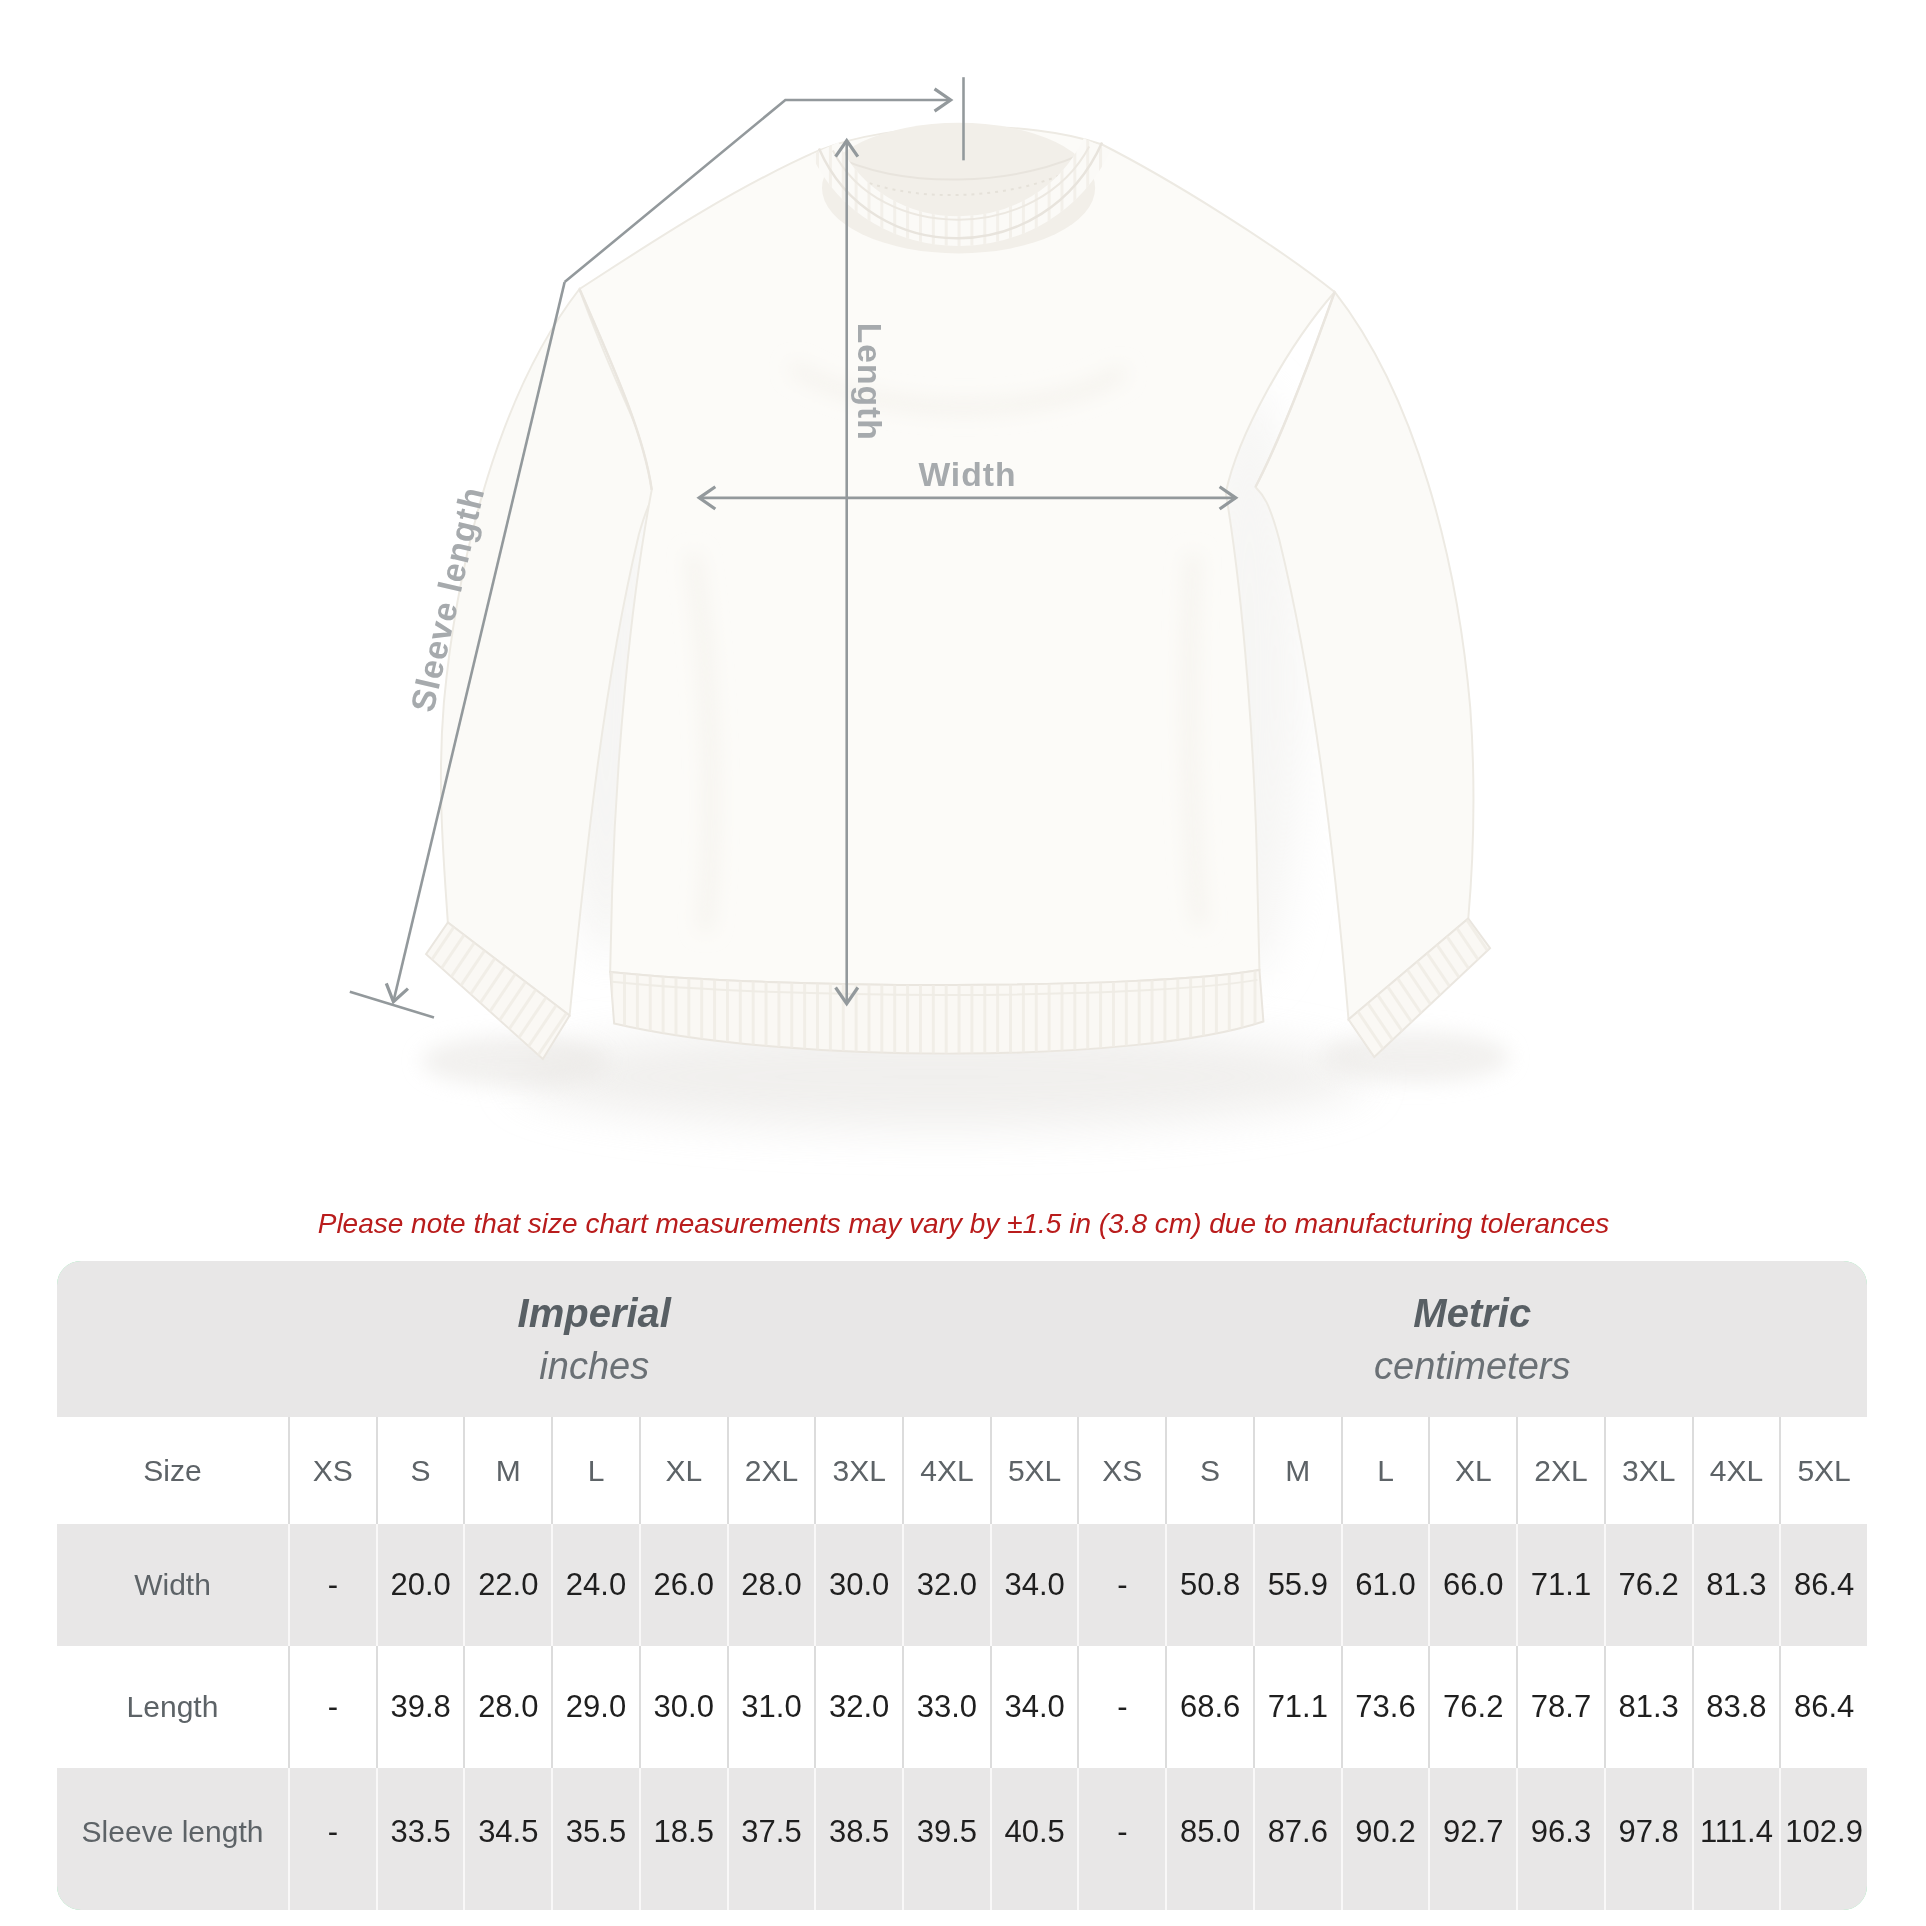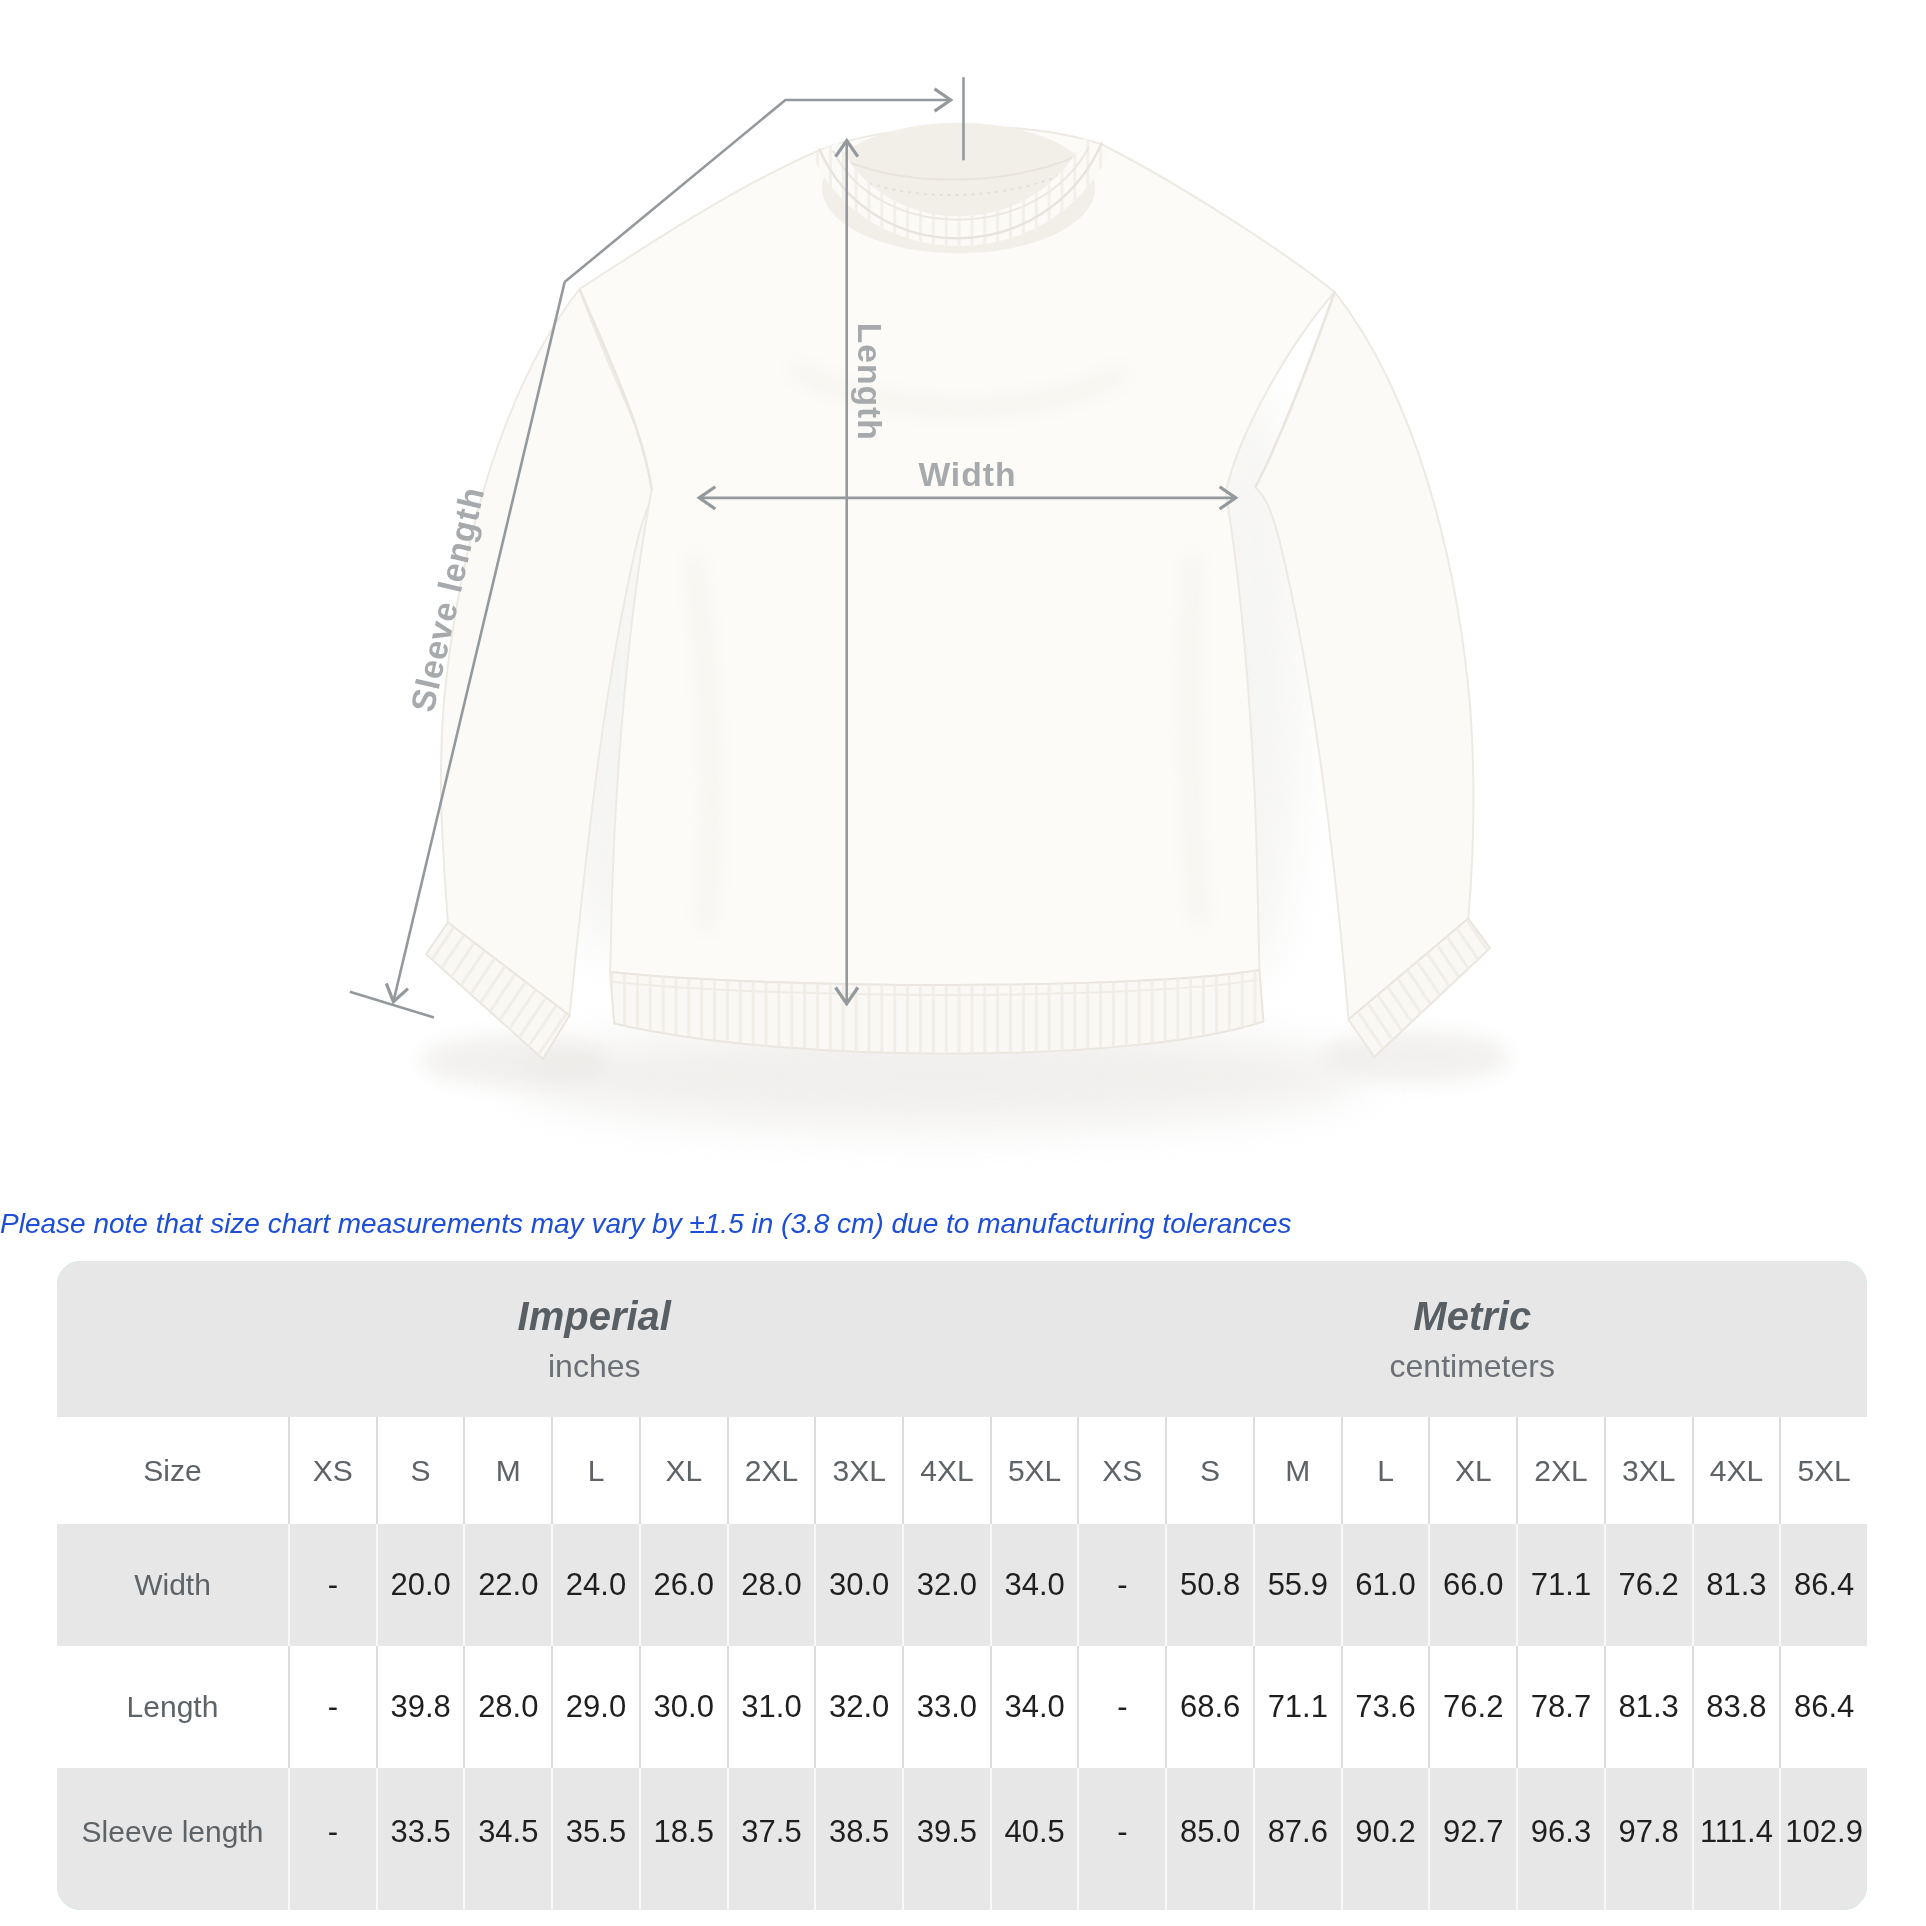--- a/index.html
+++ b/index.html
@@ -2,39 +2,39 @@
 <html style="--table-bg-gray: #e8e7e7; --value-color: #1f1f1f; --label-color: #5d6367; --annotation-line: #93999c; --annotation-label: #a6aaad;"><head>
 <meta charset="utf-8">
 <style>
   html,body{margin:0;padding:0;background:#fff;}
   .page{position:relative;width:1927px;height:1927px;background:#fff;overflow:hidden;
         font-family:"Liberation Sans","DejaVu Sans",sans-serif;}
   .figure{position:absolute;left:0;top:0;}
 
   .title{position:absolute;left:0;top:1135px;width:1927px;text-align:center;
          font-size:47px;font-weight:bold;color:#2c2c2c;letter-spacing:0.5px;}
-  .subtitle{position:absolute;left:0;top:1208px;width:1927px;
-         font-size:28px;font-style:italic;color:#1d4ed8;}
+  .subtitle{position:absolute;left:0;top:1208px;width:1927px;text-align:center;
+         font-size:28px;font-style:italic;color:#b91c1c;}
 
   .size-table{position:absolute;left:57px;top:1261px;width:1810px;height:649px;
          border-radius:24px;overflow:hidden;background:#86efac;
          display:grid;grid-template-columns:231px repeat(18,1fr);
          grid-template-rows:156px 107px 122px 122px 1fr;}
   .cell{display:flex;align-items:center;justify-content:center;
         font-size:31px;color:var(--value-color,#1f1f1f);}
   .gray{background:var(--table-bg-gray,#e8e7e7);}
   .white{background:#fff;}
   .head,.rowlabel{font-weight:normal;color:var(--label-color,#5d6367);font-size:30px;}
   .bl{border-left:2px solid #dcdcdc;}
   .gray.bl{border-left:2px solid rgba(255,255,255,.72);}
   .last{padding-bottom:14px;}
   .group{grid-column:span 9;flex-direction:column;gap:9px;}
   .group.first{grid-column:span 10;padding-left:54px;}
   .group .g-label{font-size:40px;font-weight:bold;font-style:italic;color:#585f64;}
-  .group .g-unit{font-size:32px;color:#6a7075;text-align:center;}
+  .group .g-unit{font-size:38px;font-style:italic;color:#6a7075;text-align:center;}
 
   .ann-label{font-weight:bold;font-size:34px;fill:var(--annotation-label,#a6aaad);letter-spacing:1px;}
 </style>
 </head>
 <body>
 
 <div class="page">
 
   <svg class="figure" width="1927" height="1257" viewBox="0 0 1946 1270">
     <defs>

